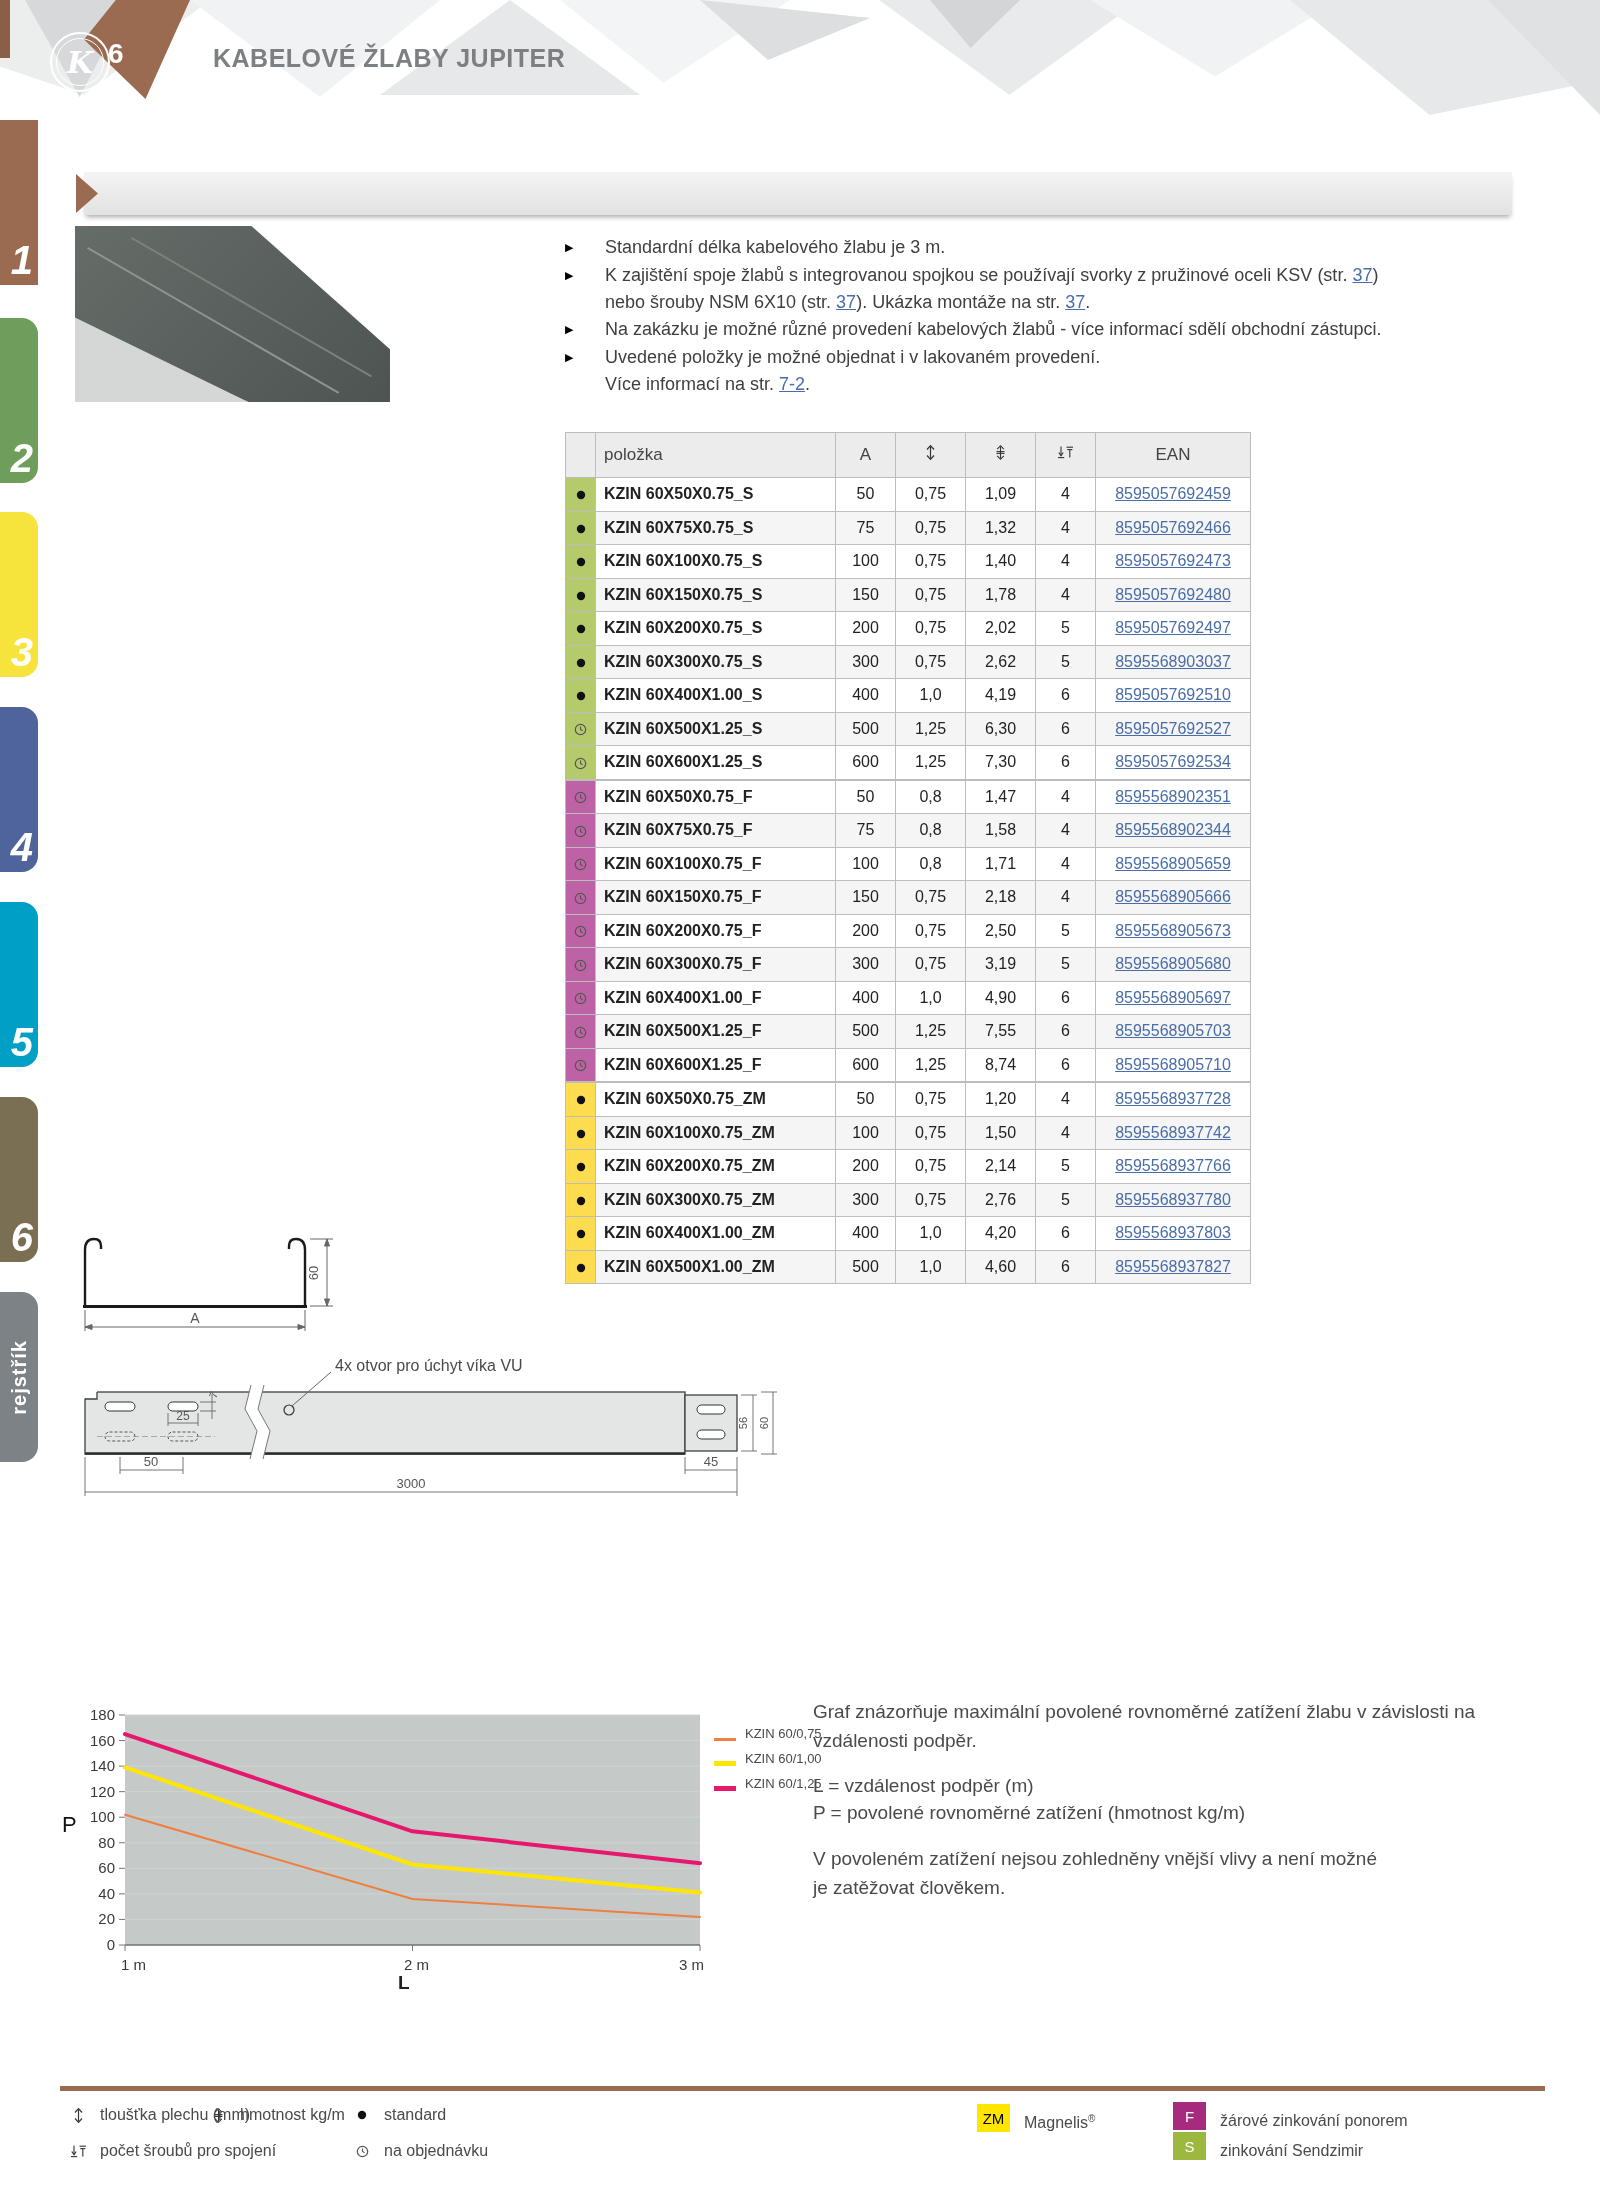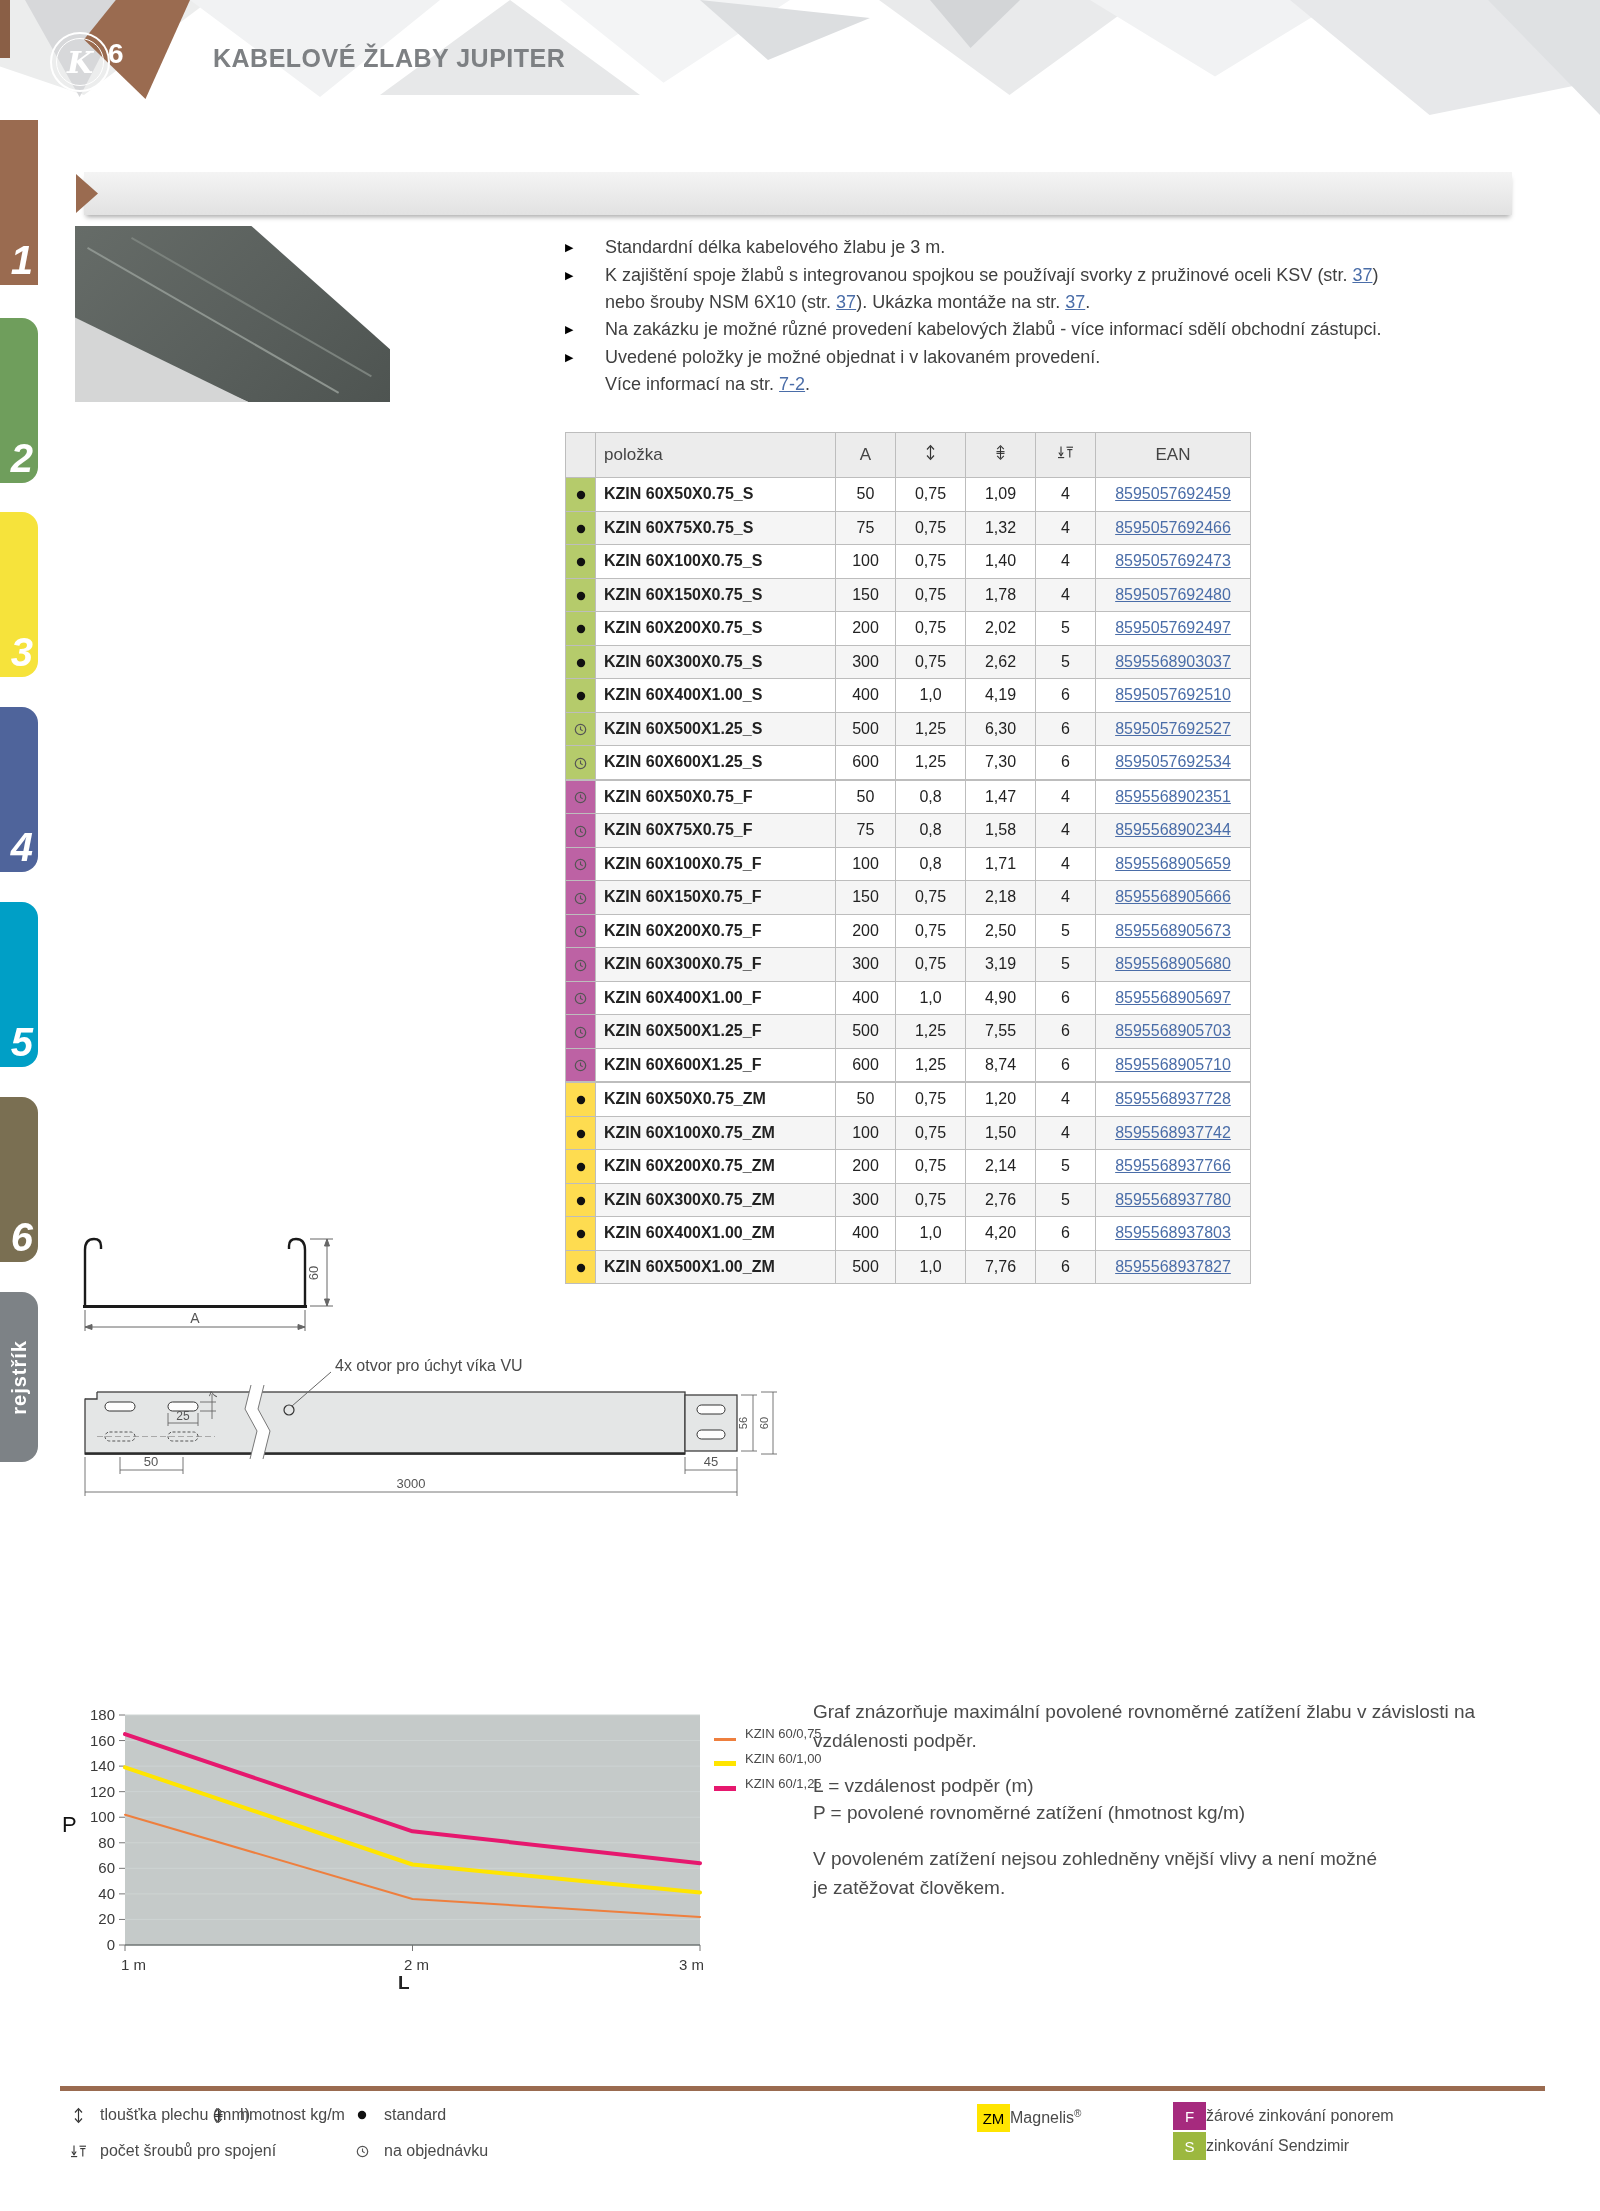--- a/index.html
+++ b/index.html
@@ -62,21 +62,21 @@
   
   #notes{position:absolute;left:813px;top:1698px;width:745px;font-size:19px;color:#4a4a4a;line-height:1.5;}
   #noteL{position:absolute;top:74px;}
   #noteP{position:absolute;top:101px;}
   #note2{position:absolute;top:147px;}
   
   #frule{position:absolute;left:60px;top:2086px;width:1485px;height:5px;background:#9a6b50;}
   .fitem{position:absolute;display:flex;align-items:center;gap:12px;}
   .flab{font-size:16px;color:#4a4a4a;white-space:nowrap;}
   .fic{width:20px;display:flex;justify-content:center;}
-  .bitem{position:absolute;display:flex;align-items:center;}
+  .bitem{position:absolute;display:flex;align-items:flex-end;gap:14px;}
   .bchip{display:inline-flex;align-items:center;justify-content:center;width:33px;height:28px;font-size:15px;}
   .blab{font-size:16px;color:#4a4a4a;white-space:nowrap;}
   .blab sup{font-size:10px;}
 </style>
 </head>
 <body>
 
 <div id="page">
 
   <div class="tri" style="left:0;width:210px;height:95px;background:#eceded;clip-path:polygon(0 0,100% 0,40% 100%,0 70%);"></div>
@@ -496,21 +496,21 @@
             <td>6</td>
             <td class="ean"><a>8595568937803</a></td>
           </tr>
           <tr>
             <td class="st" style="background:#fedc50"><svg width="10" height="10" viewBox="0 0 10 10">
                 <circle cx="5" cy="5" r="4.2" fill="#111"></circle>
               </svg></td>
             <td class="it">KZIN 60X500X1.00_ZM</td>
             <td>500</td>
             <td>1,0</td>
-            <td>7,76</td>
+            <td>4,60</td>
             <td>6</td>
             <td class="ean"><a>8595568937827</a></td>
           </tr>
         </tbody>
       </table>
     </div>
 
   <svg class="abs dtext" style="left:70px;top:1228px;" width="300" height="115" viewBox="0 0 300 115">
     <g fill="none" stroke="#1a1a1a" stroke-width="2.4">
       <path d="M15 78 V22 Q15 11 24 11 Q31 11 31 18 V21"></path>

